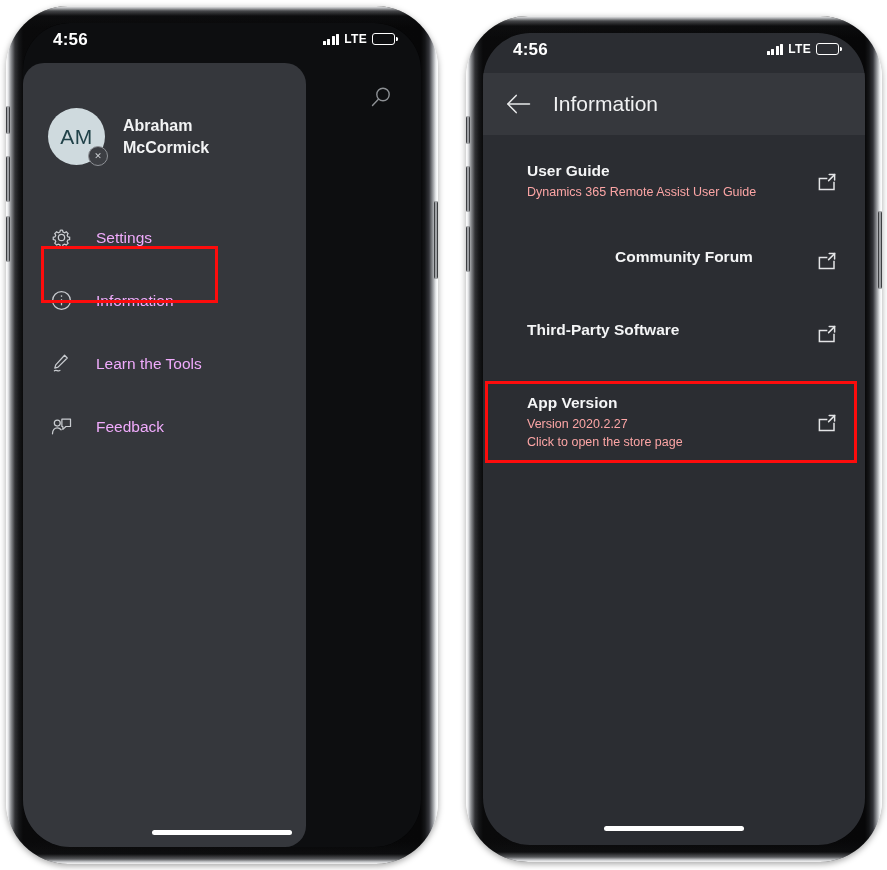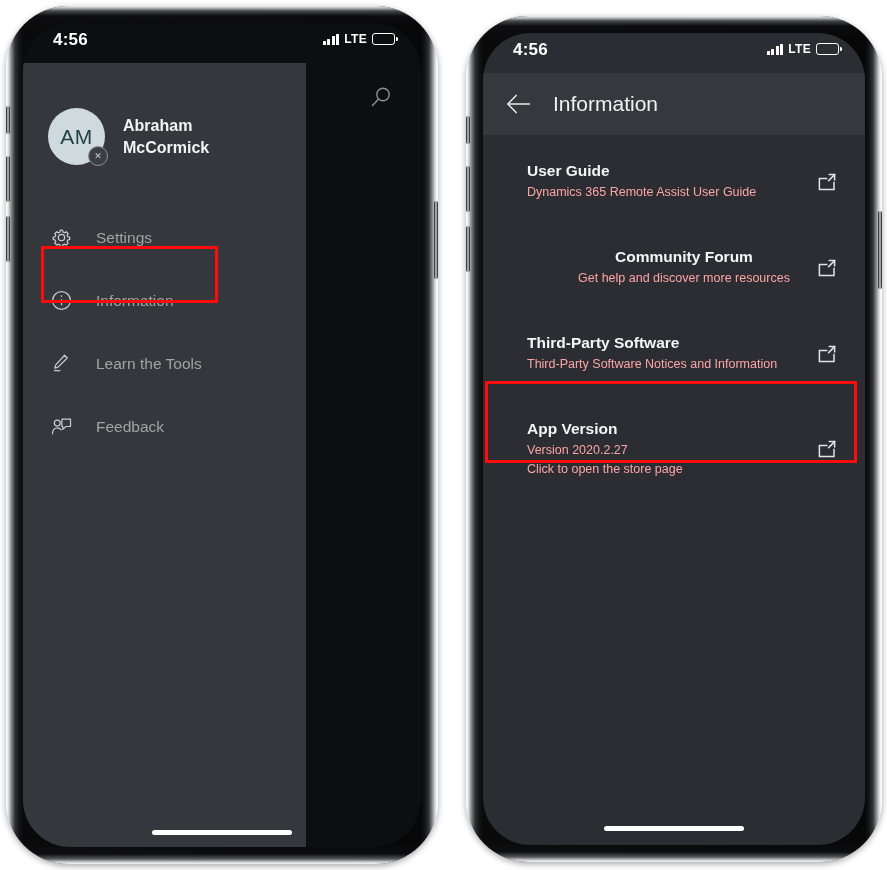--- a/index.html
+++ b/index.html
@@ -126,20 +126,21 @@
     z-index: 4;
   }
 
   
   .app-left { position: absolute; inset: 0; background: #0d0e10; }
   .drawer {
     position: absolute;
     left: 0; top: 40px; bottom: 0;
     width: 283px;
     background: #35373c;
+    border-radius: 21px;
   }
   .search-icon-btn {
     position: absolute;
     right: 27px;
     top: 62px;
     width: 26px; height: 26px;
     z-index: 2;
   }
   .profile {
     position: absolute;
@@ -192,21 +193,21 @@
   }
   .menu-icon {
     width: 26px; height: 26px;
     display: flex;
     align-items: center;
     justify-content: center;
     flex: none;
   }
   .menu-label {
     margin-left: 22px;
-    color: #a3a3a3;
+    color: #f0abfc;
     font-size: 15.5px;
   }
 
   
   .app-right { position: absolute; inset: 0; background: #2b2d32; }
   .page-header {
     position: absolute;
     left: 0; right: 0; top: 40px;
     height: 62px;
     background: #36383d;
@@ -397,33 +398,31 @@
             <svg viewBox="0 0 24 24" width="24" height="24" fill="none" stroke="#e3e4e6" stroke-width="1.5" stroke-linecap="square">
               <polyline points="14.2,4.6 19.6,4.6 19.6,10.0" stroke-linecap="round"></polyline>
               <line x1="19.6" y1="4.6" x2="13.6" y2="10.6" stroke-linecap="round"></line>
               <polyline points="19.0,12.4 19.0,19.4 4.4,19.4 4.4,8.4 11.6,8.4"></polyline>
             </svg>
           </span>
         </div>
 
         <div class="info-row" style="margin-top:13px;text-align:center;">
           <div class="info-title">Community Forum</div>
-          <div class="info-sub">Get help and discover more resources</div>
           <span class="ext-icon">
             <svg viewBox="0 0 24 24" width="24" height="24" fill="none" stroke="#e3e4e6" stroke-width="1.5" stroke-linecap="square">
               <polyline points="14.2,4.6 19.6,4.6 19.6,10.0" stroke-linecap="round"></polyline>
               <line x1="19.6" y1="4.6" x2="13.6" y2="10.6" stroke-linecap="round"></line>
               <polyline points="19.0,12.4 19.0,19.4 4.4,19.4 4.4,8.4 11.6,8.4"></polyline>
             </svg>
           </span>
         </div>
 
         <div class="info-row" style="margin-top:13px;">
           <div class="info-title">Third-Party Software</div>
-          <div class="info-sub">Third-Party Software Notices and Information</div>
           <span class="ext-icon">
             <svg viewBox="0 0 24 24" width="24" height="24" fill="none" stroke="#e3e4e6" stroke-width="1.5" stroke-linecap="square">
               <polyline points="14.2,4.6 19.6,4.6 19.6,10.0" stroke-linecap="round"></polyline>
               <line x1="19.6" y1="4.6" x2="13.6" y2="10.6" stroke-linecap="round"></line>
               <polyline points="19.0,12.4 19.0,19.4 4.4,19.4 4.4,8.4 11.6,8.4"></polyline>
             </svg>
           </span>
         </div>
 
         <div class="info-row" style="margin-top:13px; min-height:78px;">

